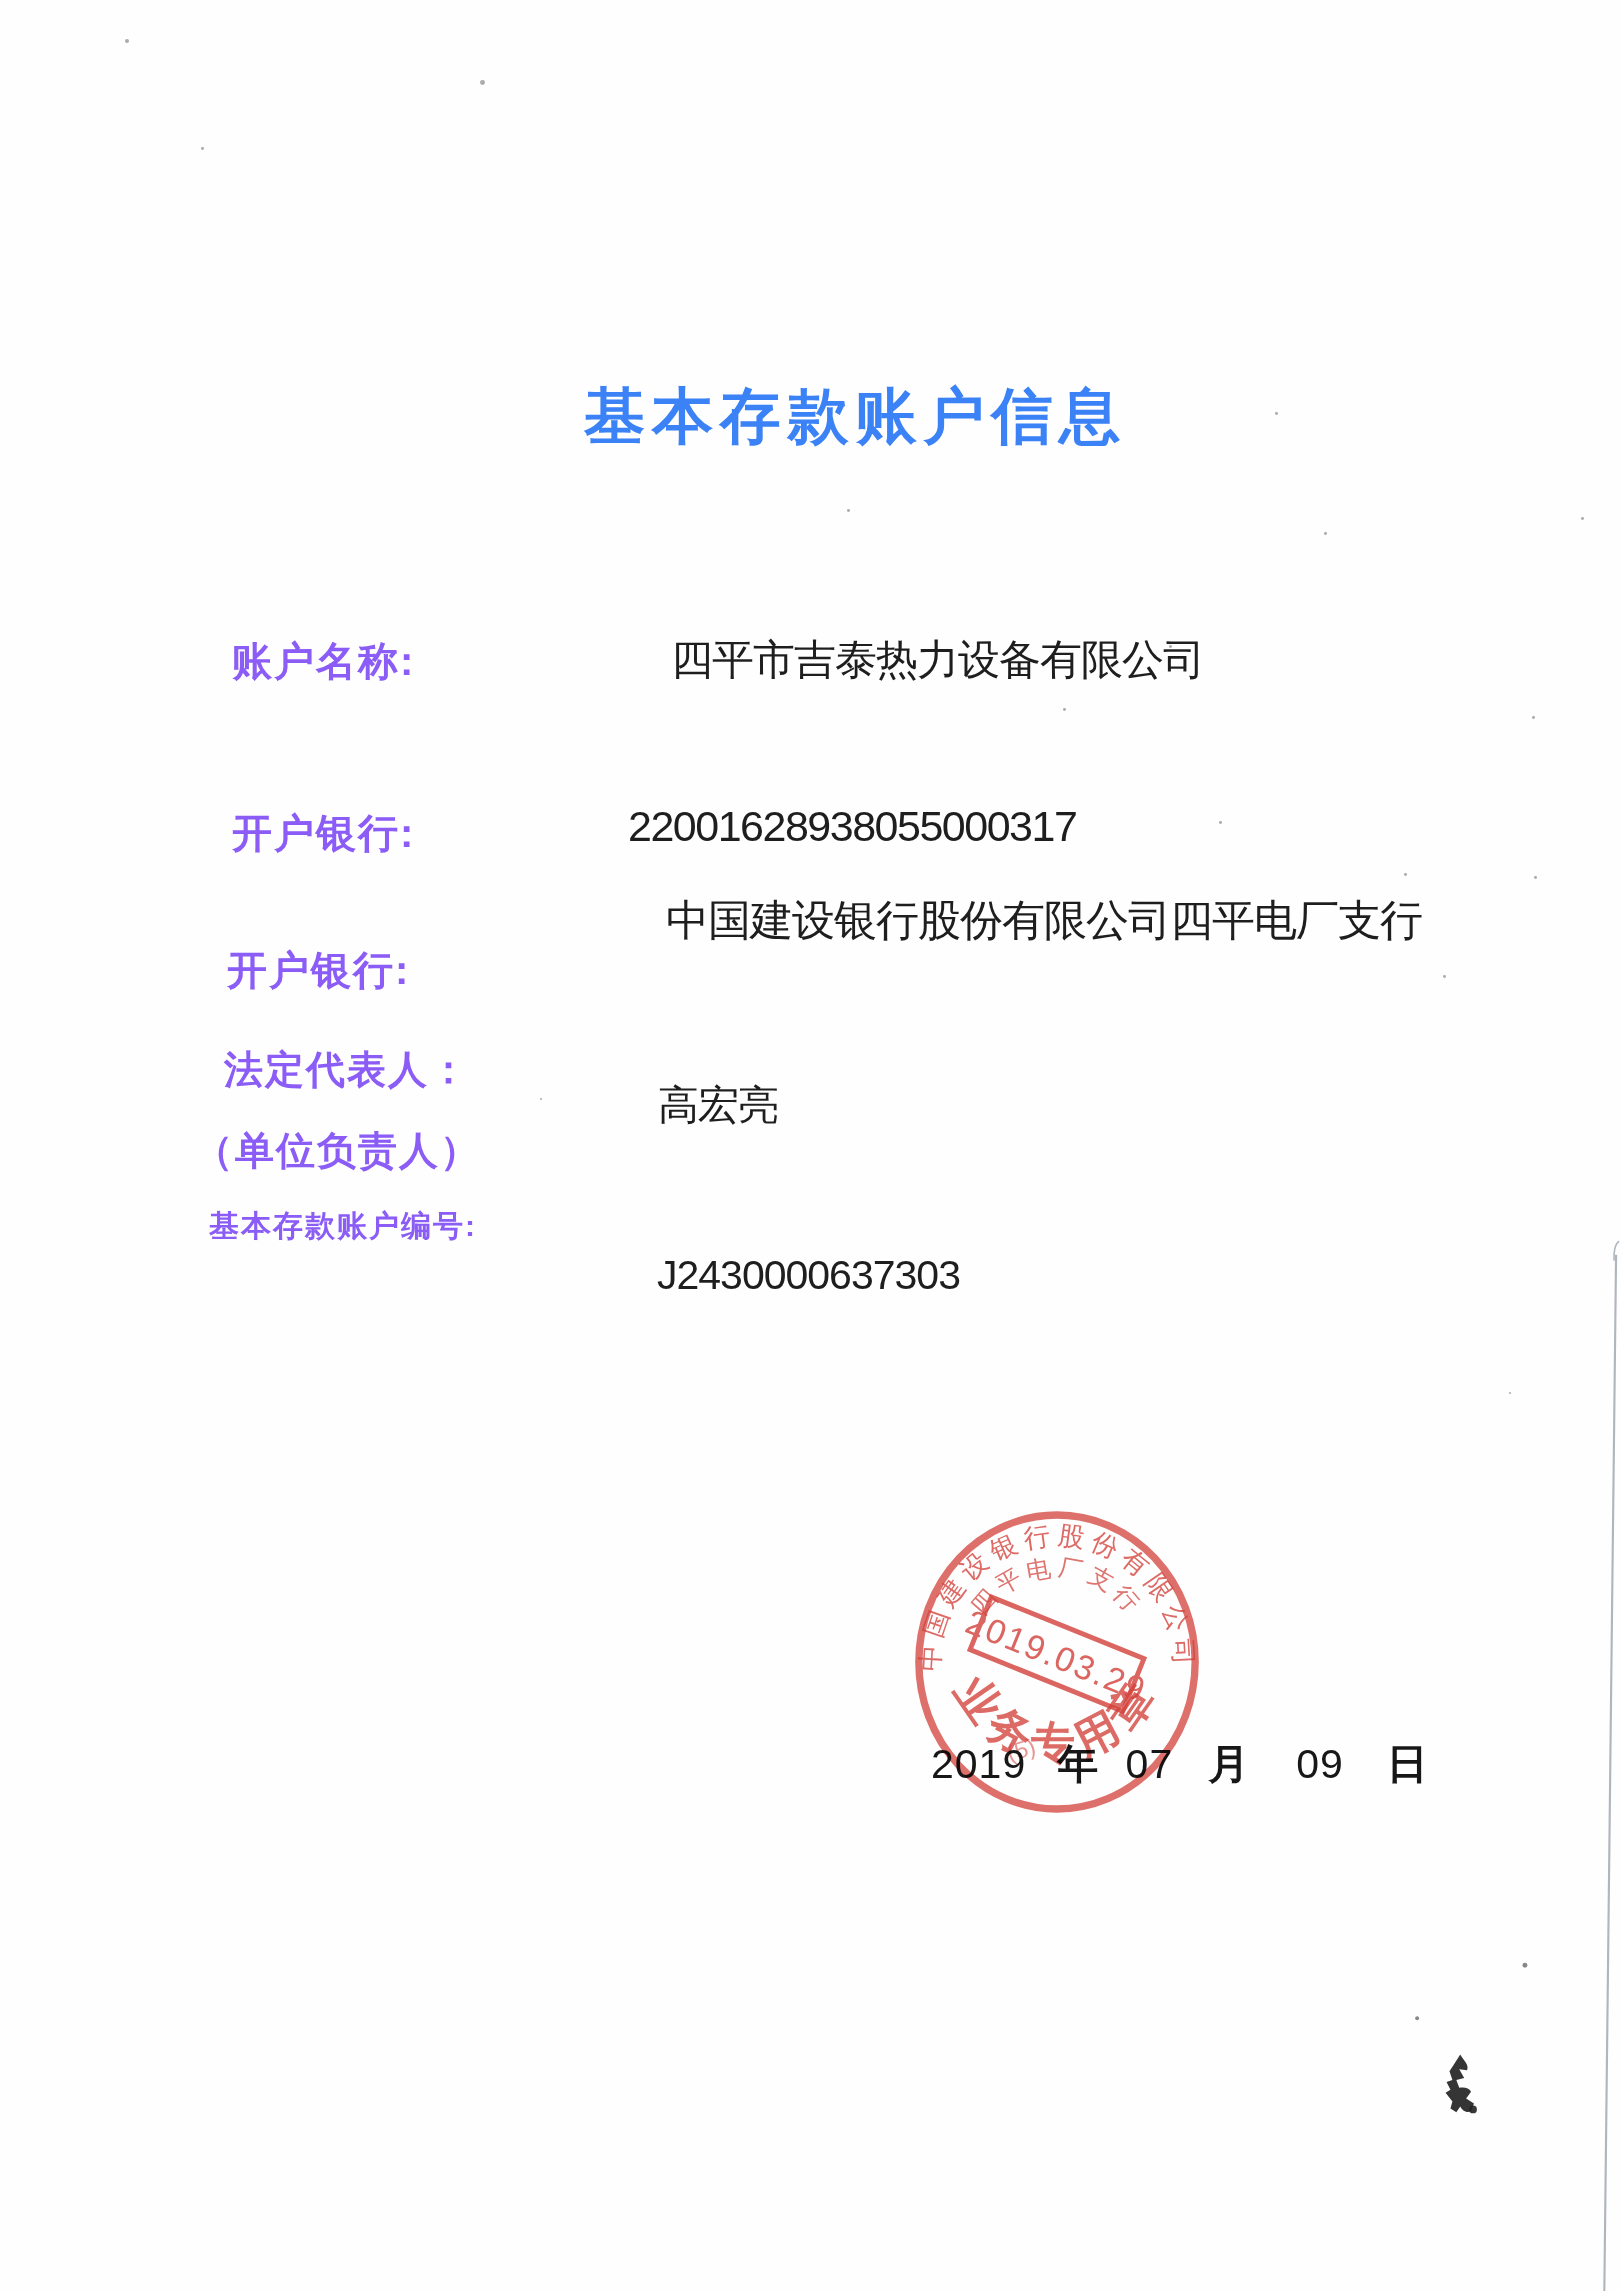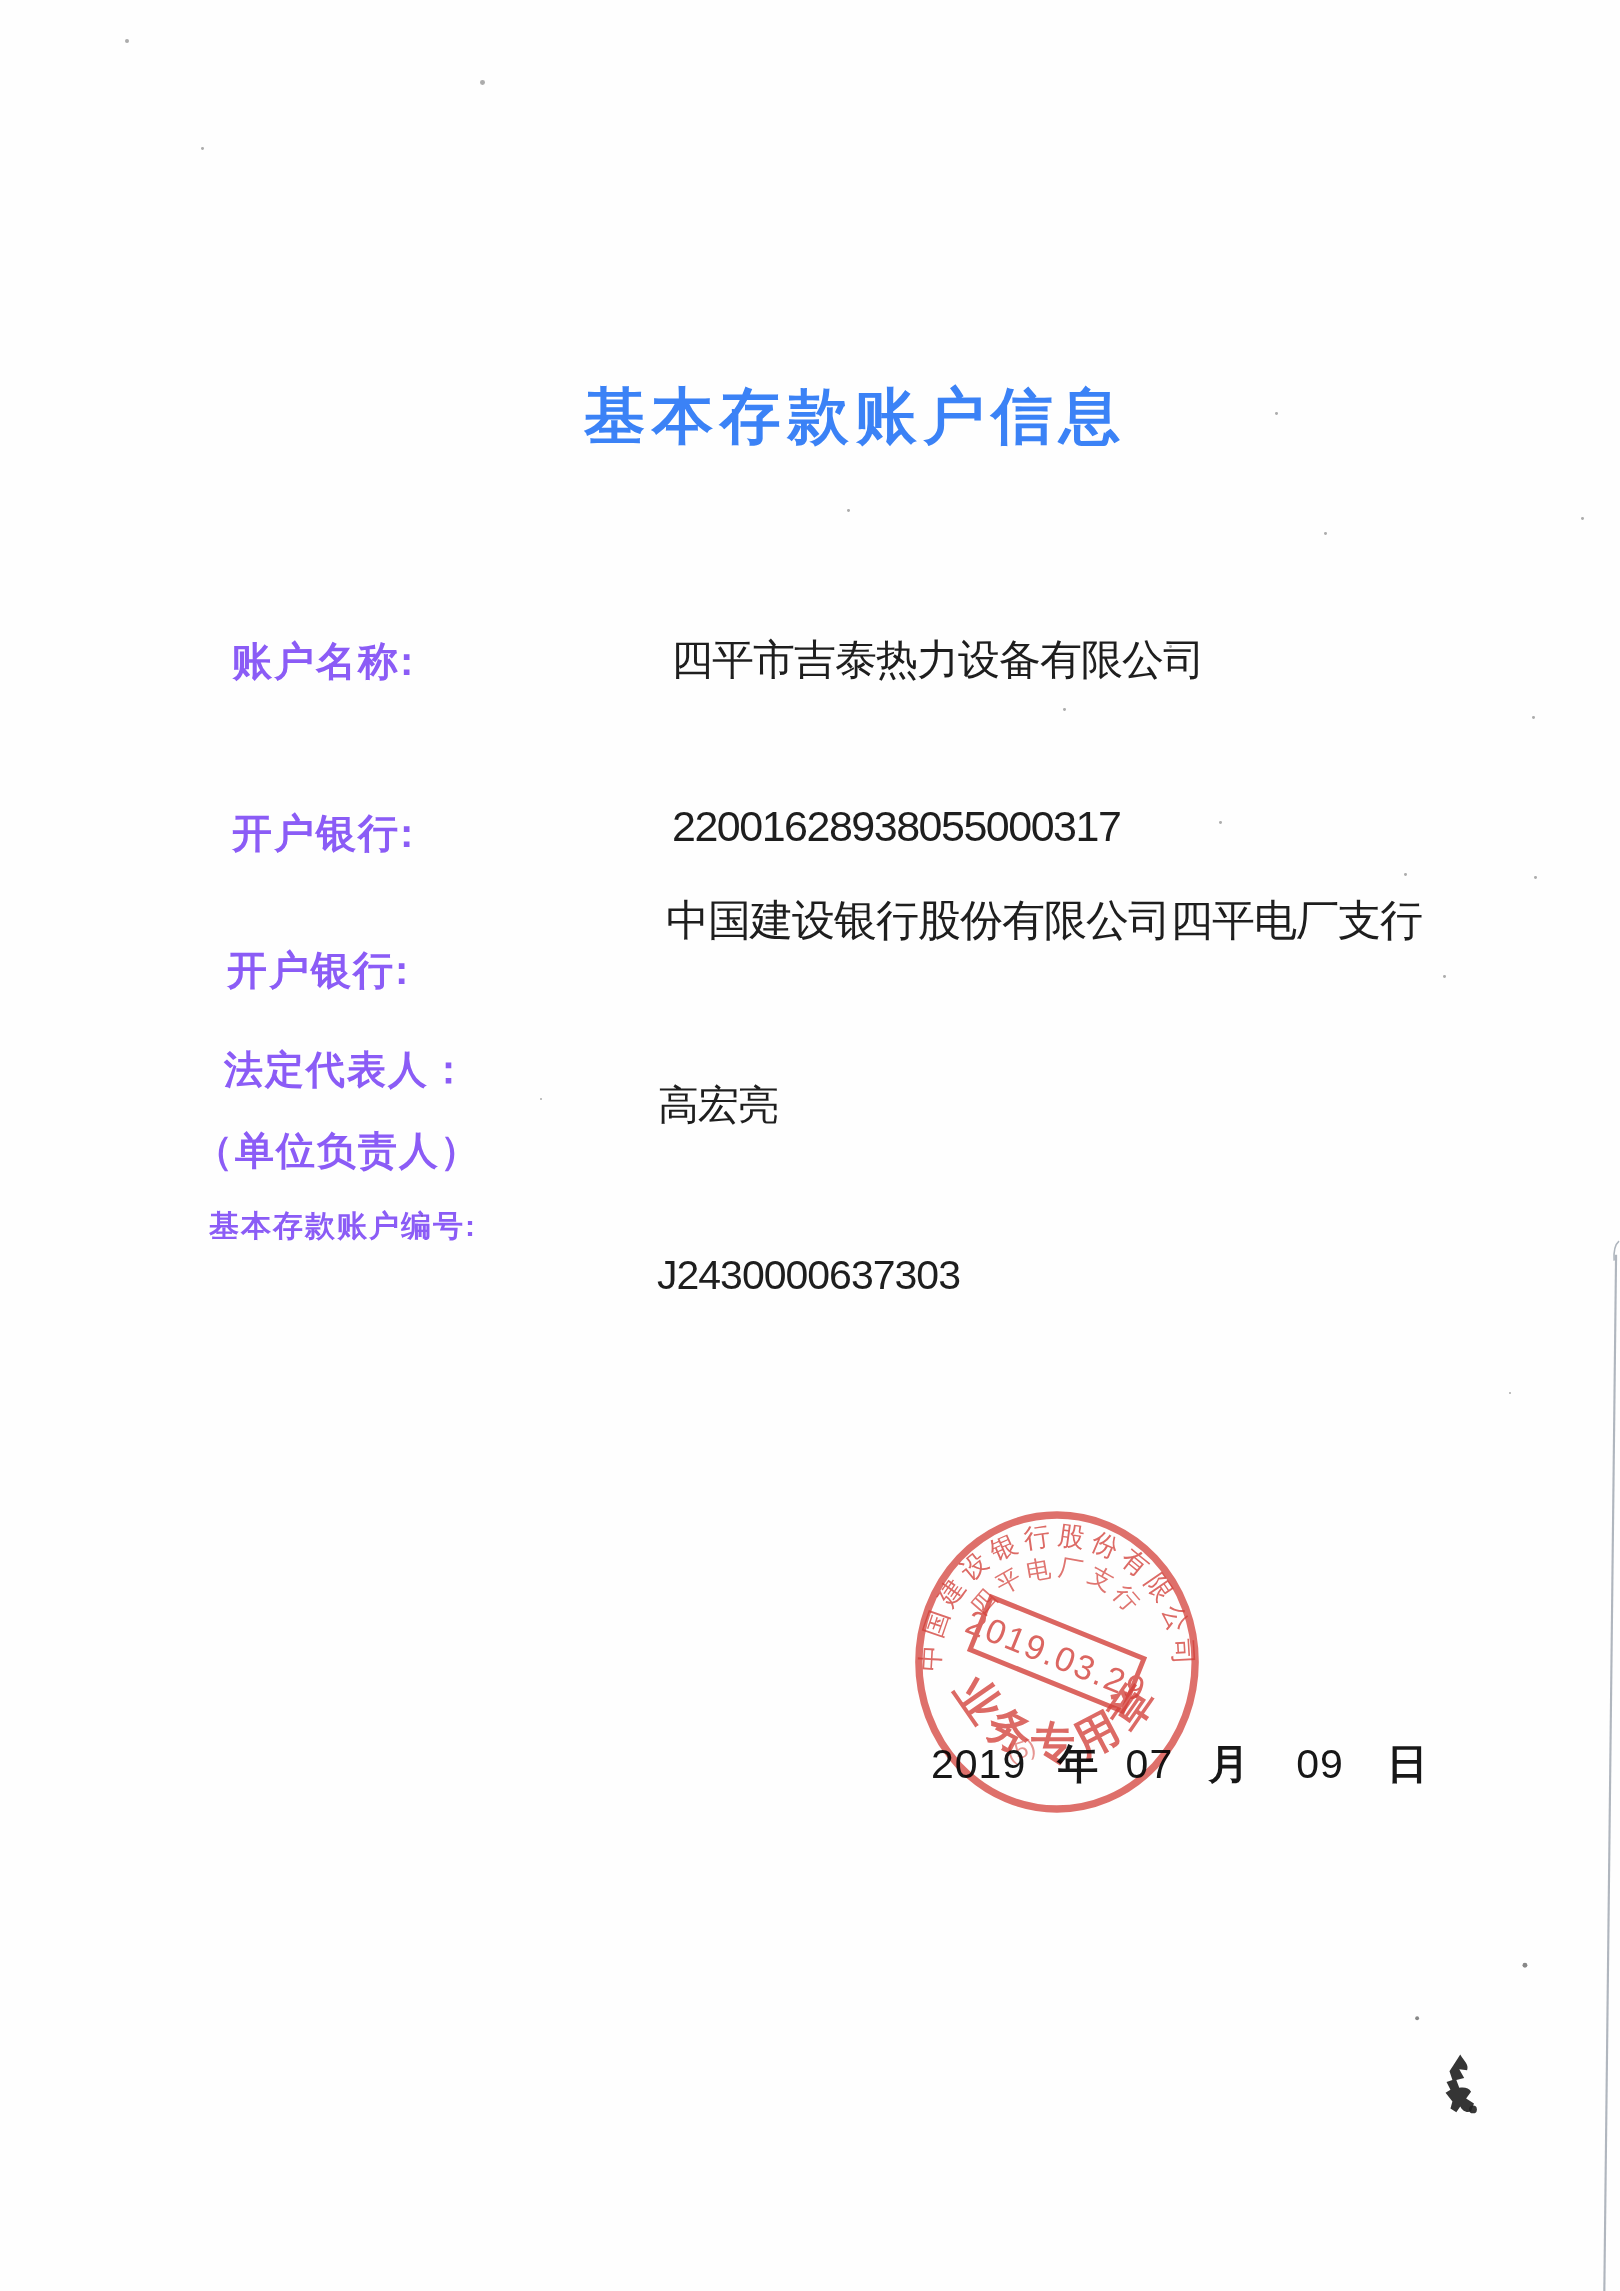--- a/index.html
+++ b/index.html
@@ -65,21 +65,21 @@
 <body>
 
 <div class="page">
 
   <div class="abs title" style="left:584px;top:376px;">基本存款账户信息</div>
 
   <div class="abs label" style="left:232px;top:634px;">账户名称:</div>
   <div class="abs cjkval" style="left:671px;top:632px;">四平市吉泰热力设备有限公司</div>
 
   <div class="abs label" style="left:232px;top:806px;">开户银行:</div>
-  <div class="abs numval" style="left:672px;top:802px;">22001628938055000317</div>
+  <div class="abs numval" style="left:628px;top:802px;">22001628938055000317</div>
 
   <div class="abs label" style="left:227px;top:943px;">开户银行:</div>
   <div class="abs cjkval" style="left:666px;top:892px;font-size:43px;">中国建设银行股份有限公司四平电厂支行</div>
 
   <div class="abs label" style="left:224px;top:1043px;font-size:39px;">法定代表人：</div>
   <div class="abs label" style="left:194px;top:1124px;font-size:39px;">（单位负责人）</div>
   <div class="abs cjkval" style="left:658px;top:1078px;font-size:41px;">高宏亮</div>
 
   <div class="abs label" style="left:209px;top:1206px;font-size:30px;">基本存款账户编号:</div>
   <div class="abs numval" style="left:657px;top:1252px;font-size:41px;letter-spacing:-1px;">J2430000637303</div>

